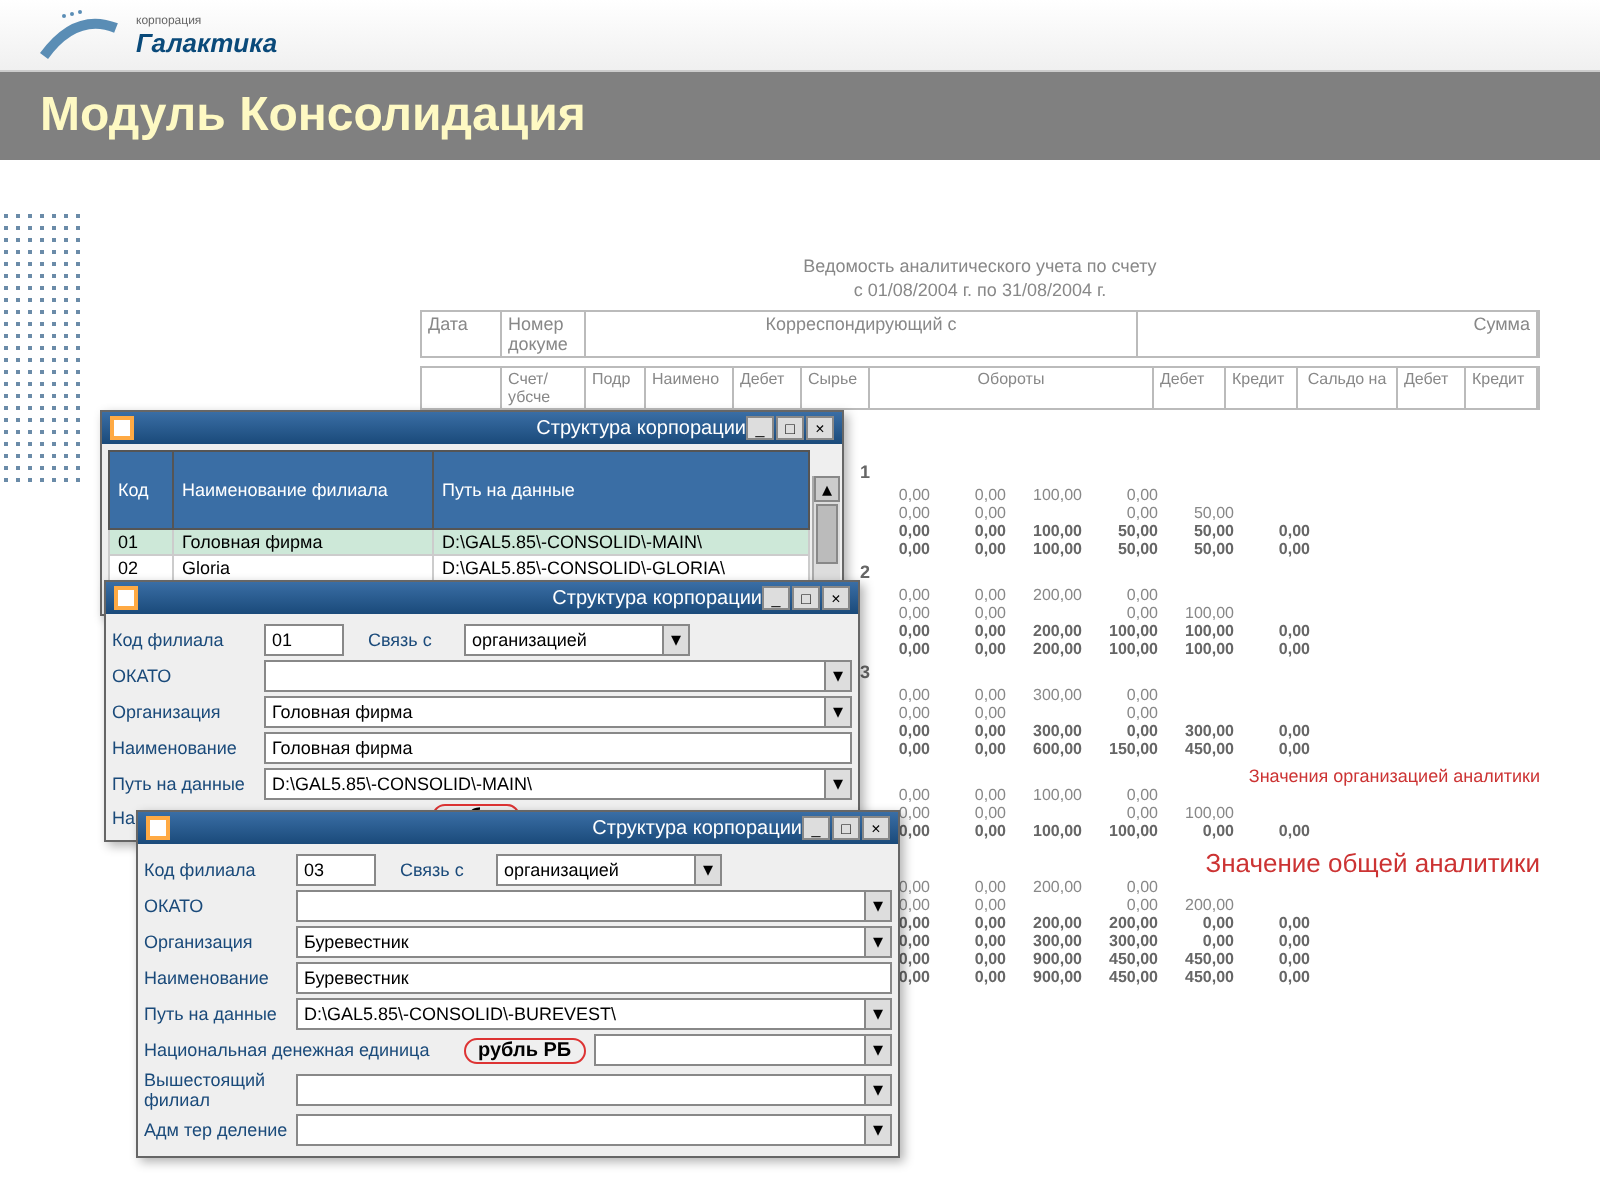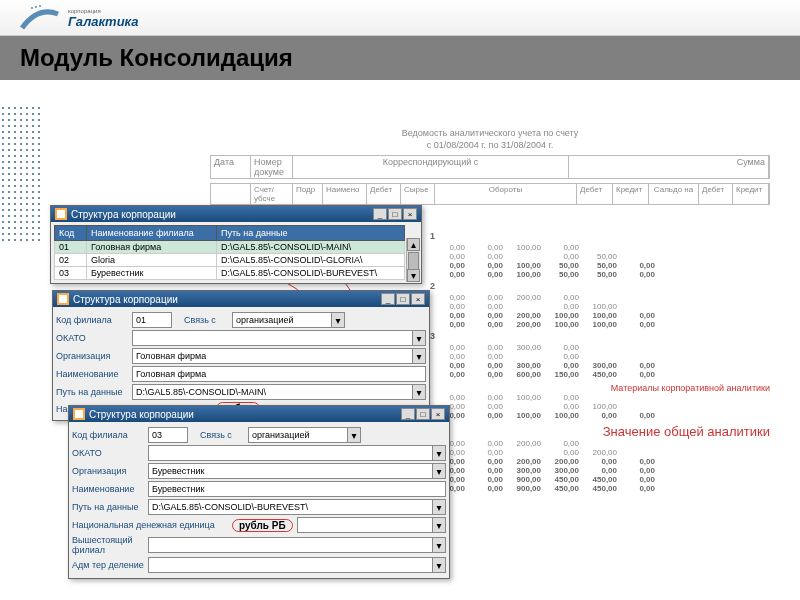--- a/index.html
+++ b/index.html
@@ -5,44 +5,44 @@
   * { box-sizing: border-box; margin: 0; padding: 0; }
   body { font-family: Tahoma, Arial, sans-serif; font-size: 10px; background: #fff; width: 800px; height: 600px; overflow: hidden; position: relative; }
   
   .top-bar { background: linear-gradient(#fff, #f0f0f0); height: 36px; border-bottom: 1px solid #ccc; padding: 4px 20px; }
   .logo-wrap { display: flex; align-items: center; gap: 8px; }
   .logo-swoosh { width: 40px; height: 28px; position: relative; }
   .logo-swoosh svg { width: 100%; height: 100%; }
   .logo-text { color: #0a4a7a; font-weight: bold; font-size: 13px; font-style: italic; }
   .logo-sub { font-size: 6px; color: #666; display: block; }
 
-  .title-bar { background: #808080; color: #000000; padding: 8px 20px; font-size: 24px; font-weight: bold; display:flex; align-items:center; }
+  .title-bar { background: #808080; color: #fef9c3; padding: 8px 20px; font-size: 24px; font-weight: bold; display:flex; align-items:center; }
   .dots { position: absolute; left: 0; top: 105px; width: 40px; height: 140px; background-image: radial-gradient(circle, #6a8ba8 1.2px, transparent 1.2px); background-size: 6px 6px; }
   
   .report { position: absolute; top: 128px; left: 210px; width: 560px; color: #888; font-size: 9px; }
   .report-title { text-align: center; line-height: 1.3; }
   .report-header-row { display: flex; border: 1px solid #bbb; margin-top: 4px; }
   .report-header-row > div { border-right: 1px solid #bbb; padding: 1px 3px; }
   .report-subheader { padding: 1px 3px; }
   .rrow { display: flex; font-size: 8px; color: #888; }
   .rrow > div { text-align: right; padding: 0 3px; min-width: 38px; }
   .rlabel { width: 60px; text-align: left !important; }
   .rred { color: #c33; }
   .rbold { font-weight: bold; color: #666; }
 
   .win { position: absolute; background: #eee; border: 1px solid #666; box-shadow: 2px 2px 5px rgba(0,0,0,0.3); font-size: 10px; }
   .win-title { background: linear-gradient(#3a6ea5, #1a4a7a); color: #fff; padding: 2px 4px; display: flex; align-items: center; font-size: 10px; }
   .win-icon { width: 12px; height: 12px; margin-right: 4px; }
-  .win-title .t { flex: 1; }
+  .win-title .t { flex: 1; text-align: right; }
   .win-ctrl { display: flex; gap: 1px; }
   .win-ctrl span { width: 14px; height: 12px; background: #ddd; border: 1px solid #888; display: flex; align-items: center; justify-content: center; font-size: 8px; cursor: pointer; color: #000; }
   .win-body { background: #efefef; padding: 3px; }
   
   .tbl { width: 100%; border-collapse: collapse; font-size: 9px; }
-  .tbl th { background: #3a6ea5; color: #fff; text-align: left; padding: 2px 4px; font-weight: normal; border: 1px solid #555; }
+  .tbl th { background: #3a6ea5; color: #fff; text-align: left; padding: 14px 4px; font-weight: normal; border: 1px solid #555; }
   .tbl td { background: #fff; padding: 1px 4px; border: 1px solid #ccc; }
   .tbl tr.sel td { background: #cde8d8; }
   
   .frm-row { display: flex; align-items: center; margin: 2px 0; }
   .frm-label { width: 76px; color: #1a4a7a; font-size: 9px; }
   .frm-input { background: #fff; border: 1px solid #888; padding: 1px 3px; font-size: 9px; height: 16px; }
   .frm-dd { width: 14px; height: 16px; background: #ddd; border: 1px solid #888; display: inline-flex; align-items: center; justify-content: center; cursor: pointer; margin-left: -1px; }
   .gap { width: 12px; }
   .circled { border: 1.5px solid #d33; border-radius: 10px; padding: 0 6px; font-weight: bold; }
   
@@ -225,21 +225,21 @@
         <div>0,00</div>
         <div>0,00</div>
         <div>600,00</div>
         <div>150,00</div>
         <div>450,00</div>
         <div>0,00</div>
         <div></div>
       </div>
     </div>
 
-  <div class="rred" style="text-align:right;margin-top:4px;font-size:9px">Материалы корпоративной аналитики</div>
+  <div class="rred" style="text-align:right;margin-top:4px;font-size:9px">Значения организацией аналитики</div>
   <div id="blk-corp">
       <div class="rrow">
         <div class="rlabel" style="width:220px">Глория</div>
         <div>0,00</div>
         <div>0,00</div>
         <div>100,00</div>
         <div>0,00</div>
         <div></div>
         <div></div>
         <div></div>

